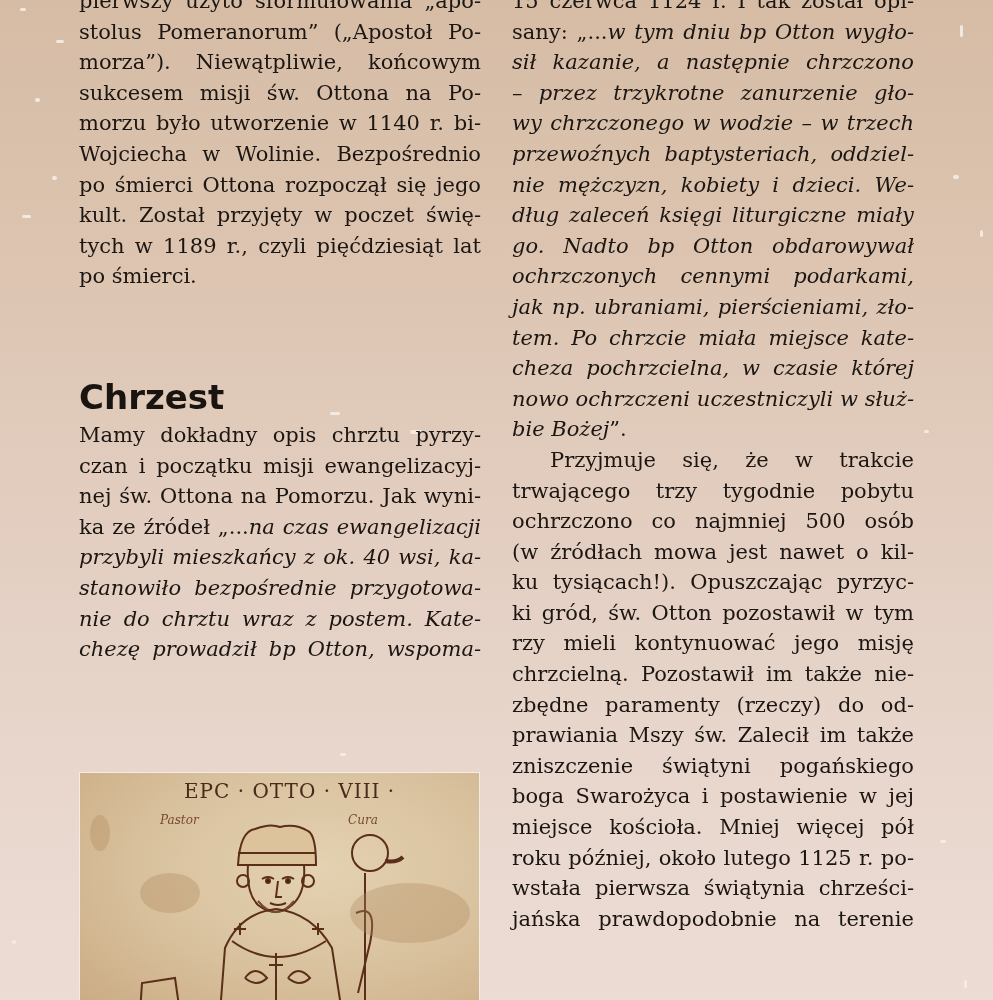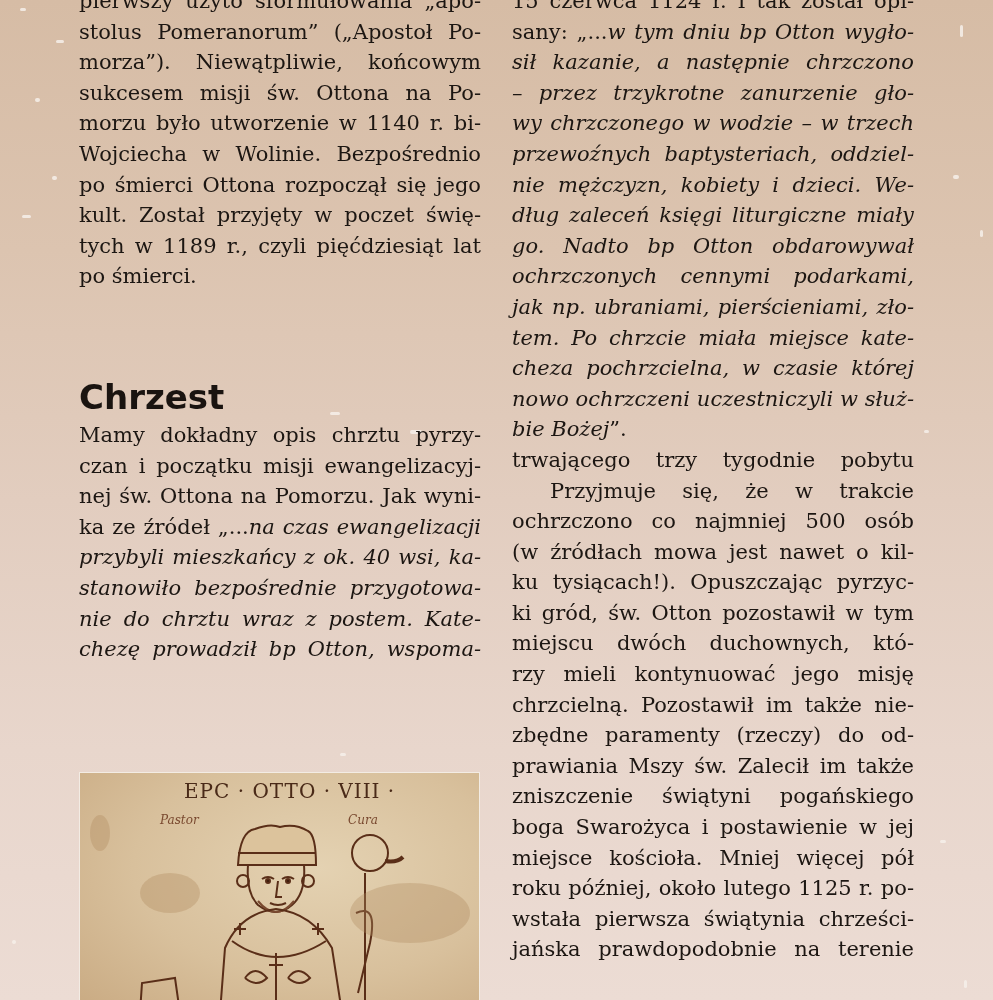--- a/index.html
+++ b/index.html
@@ -133,27 +133,26 @@
     <span class="line"><span class="it">przewoźnych baptysteriach, oddziel-</span></span>
     <span class="line"><span class="it">nie mężczyzn, kobiety i dzieci. We-</span></span>
     <span class="line"><span class="it">dług zaleceń księgi liturgiczne miały</span></span>
     <span class="line"><span class="it">go. Nadto bp Otton obdarowywał</span></span>
     <span class="line"><span class="it">ochrzczonych cennymi podarkami,</span></span>
     <span class="line"><span class="it">jak np. ubraniami, pierścieniami, zło-</span></span>
     <span class="line"><span class="it">tem. Po chrzcie miała miejsce kate-</span></span>
     <span class="line"><span class="it">cheza pochrzcielna, w czasie której</span></span>
     <span class="line"><span class="it">nowo ochrzczeni uczestniczyli w służ-</span></span>
     <span class="line last"><span class="it">bie Bożej</span><span>”.</span></span>
+    <span class="line indent"><span>Przyjmuje się, że w trakcie</span></span>
     <span class="line"><span>trwającego trzy tygodnie pobytu</span></span>
-    <span class="line indent"><span>Przyjmuje się, że w trakcie</span></span>
     <span class="line"><span>ochrzczono co najmniej 500 osób</span></span>
     <span class="line"><span>(w źródłach mowa jest nawet o kil-</span></span>
     <span class="line"><span>ku tysiącach!). Opuszczając pyrzyc-</span></span>
     <span class="line"><span>ki gród, św. Otton pozostawił w tym</span></span>
-    <span class="line"><span>miejscu dwóch duchownych, któ-</span></span>
     <span class="line"><span>rzy mieli kontynuować jego misję</span></span>
     <span class="line"><span>chrzcielną. Pozostawił im także nie-</span></span>
     <span class="line"><span>zbędne paramenty (rzeczy) do od-</span></span>
     <span class="line"><span>prawiania Mszy św. Zalecił im także</span></span>
     <span class="line"><span>zniszczenie świątyni pogańskiego</span></span>
     <span class="line"><span>boga Swarożyca i postawienie w jej</span></span>
     <span class="line"><span>miejsce kościoła. Mniej więcej pół</span></span>
     <span class="line"><span>roku później, około lutego 1125 r. po-</span></span>
     <span class="line"><span>wstała pierwsza świątynia chrześci-</span></span>
     <span class="line"><span>jańska prawdopodobnie na terenie</span></span>

